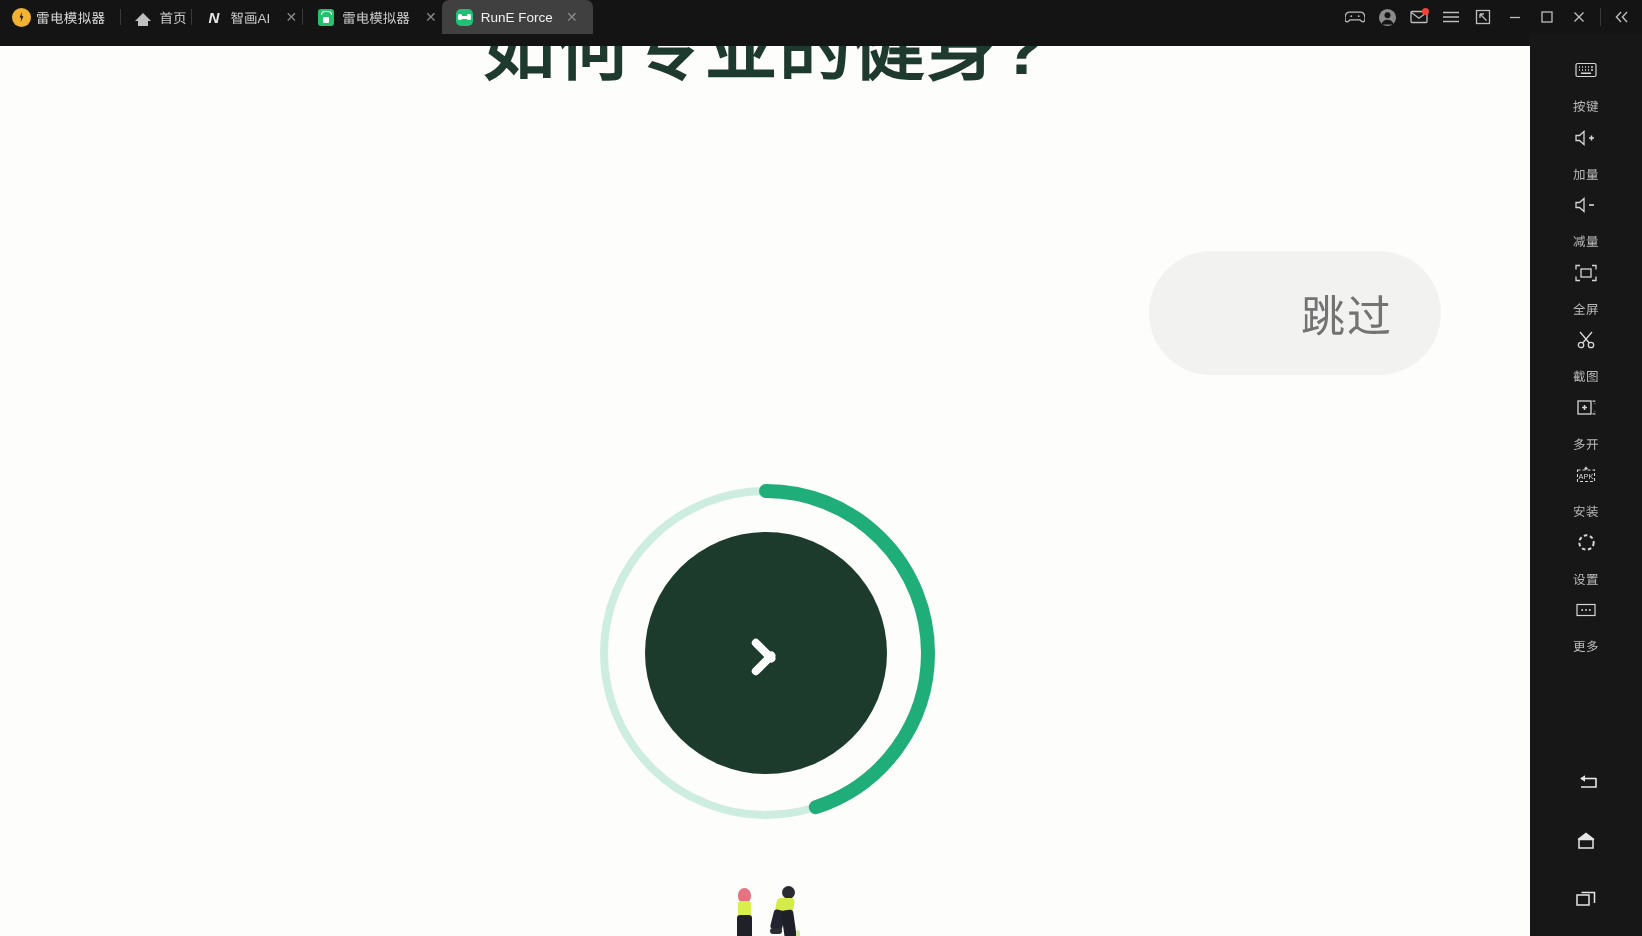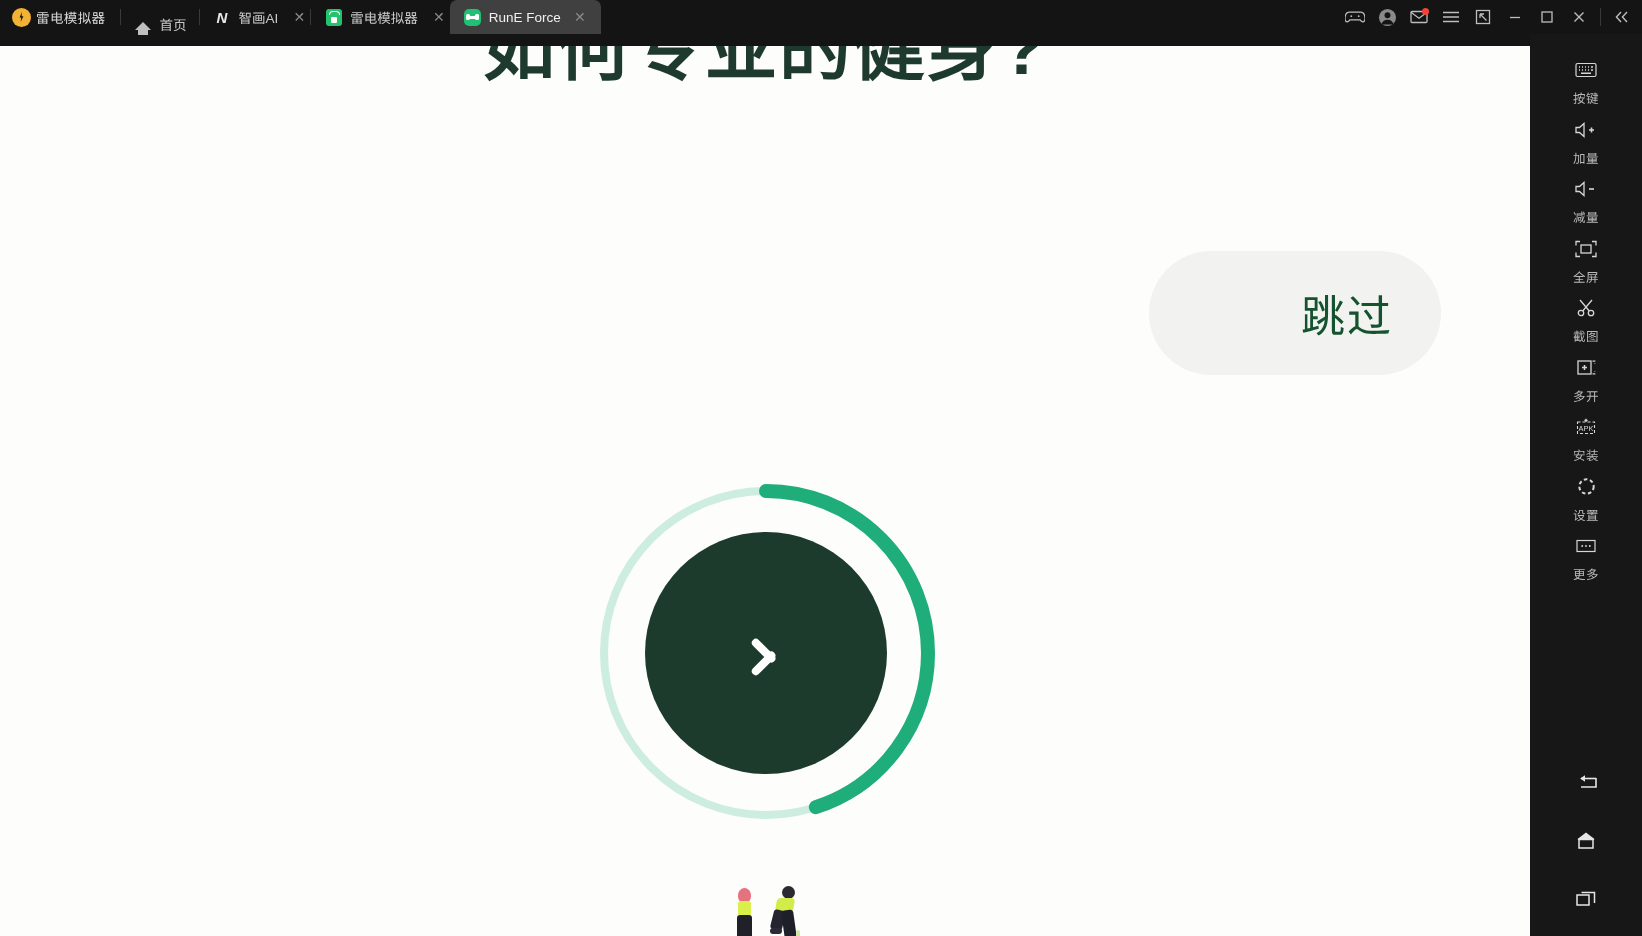--- a/index.html
+++ b/index.html
@@ -57,21 +57,21 @@
   .tab {
     display: flex; align-items: center;
     gap: 8px;
     padding: 0 10px 0 14px;
     height: 34px;
     color: #C9C9C9;
     font-size: 13.5px;
     white-space: nowrap;
     position: relative;
   }
-  .tab.home { padding-right: 12px; align-items: flex-end; }
+  .tab.home { padding-right: 4px; }
   .tab.active {
     background: #404040;
     border-radius: 7px 7px 0 0;
     color: #F0F0F0;
   }
   .tab-icon {
     width: 17px; height: 17px;
     flex: none;
     display: flex; align-items: center; justify-content: center;
     border-radius: 4px;
@@ -282,21 +282,21 @@
     background: #171717;
     display: flex;
     flex-direction: column;
     align-items: center;
     padding-top: 18px;
   }
   .sb-item {
     width: 112px;
     padding: 7px 0 6px;
     display: flex; flex-direction: column;
-    align-items: center; gap: 12px;
+    align-items: center; gap: 20px;
     cursor: pointer;
   }
   .sb-ico {
     width: 26px; height: 22px;
     display: flex; align-items: center; justify-content: center;
     color: #D6D6D6;
   }
   .sb-ico svg { display: block; }
   .sb-label {
     font-size: 12.5px; color: #B9B9B9;
@@ -425,21 +425,21 @@
         </svg>
       </div>
     </div>
   </div>
 
   <div class="screen" style="background: rgb(253, 253, 251);">
 
     <div class="hero-title" style="color: rgb(30, 58, 46);">如何专业的健身?</div>
 
     <div class="skip-btn" style="background: rgb(242, 242, 240);">
-      <span class="skip-label" style="color: #14532d; margin-left: 8px;">跳过</span>
+      <span class="skip-label" style="color: #737373; margin-left: 8px;">跳过</span>
     </div>
 
     <div class="prog-wrap">
       <svg width="340" height="350" viewBox="0 0 340 350">
         <circle id="prog-track" cx="170" cy="175" r="162" fill="none" stroke="#CCEDDF" stroke-width="8"></circle>
         <circle id="prog-arc" cx="170" cy="175" r="162" fill="none" stroke="#1FAD79" stroke-width="14" stroke-linecap="round" transform="rotate(-90 170 175)" stroke-dasharray="1017.88" stroke-dashoffset="559.83"></circle>
       </svg>
       <div class="prog-center" style="background: rgb(28, 59, 44);">
         <span class="chev"></span>
       </div>

